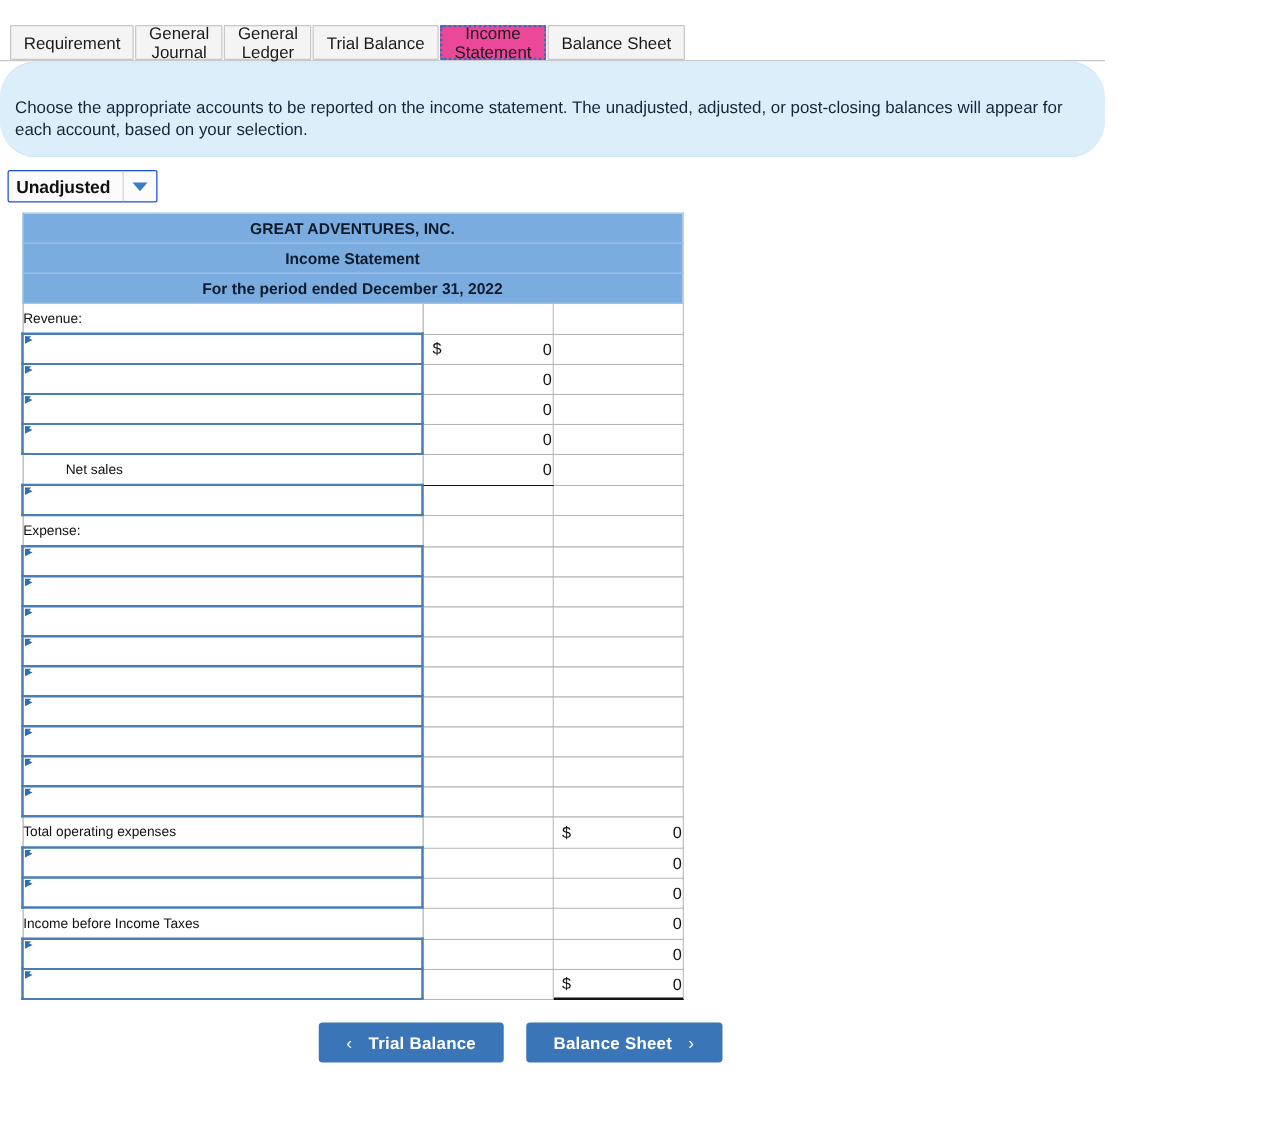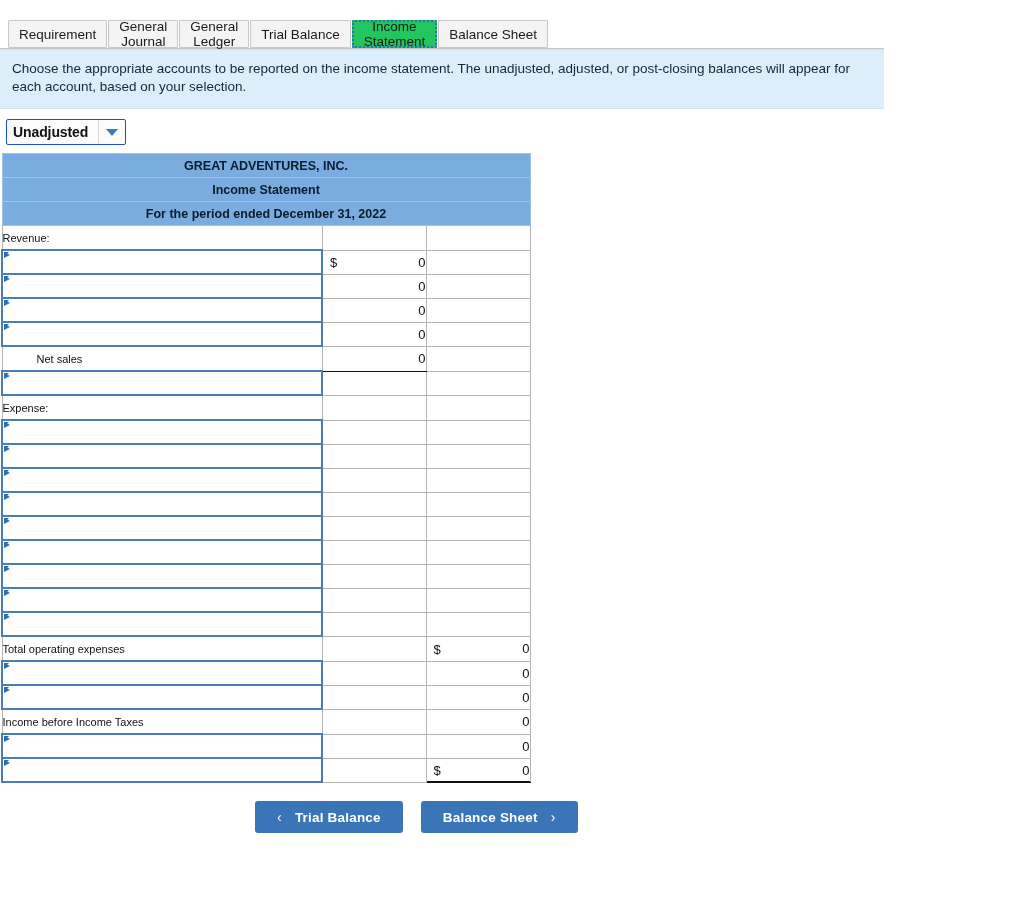--- a/index.html
+++ b/index.html
@@ -30,43 +30,44 @@
     height: 28px;
     box-sizing: border-box;
     display: flex;
     align-items: center;
     justify-content: center;
     white-space: pre-line;
     cursor: pointer;
     border-radius: 1px;
   }
   .tab.active {
-    background: #22c55e;
+    background: #ec4899;
     border: 2px dotted #2f6fbf;
     position: relative;
     z-index: 3;
   }
   .tabs-underline {
     height: 1px;
     background: #c8c8c8;
     width: 884px;
     margin-left: 0;
   }
 
   
   .banner {
     width: 884px;
     background: #ddeefb;
     border-top: 1px solid #cfe3f5;
     border-bottom: 1px solid #cfe3f5;
     box-sizing: border-box;
-    padding: 10px 14px 12px 12px;
+    padding: 27px 14px 12px 12px;
     font-size: 13.5px;
     color: #14263a;
     line-height: 18px;
+    border-radius: 29px;
   }
 
   
   .selector-wrap { padding: 10px 0 8px 6px; }
   .selector {
     display: inline-flex;
     align-items: stretch;
     border: 1px solid #1d4ed8;
     background: #fbfbfb;
     height: 24px;
@@ -94,21 +95,21 @@
     border-left: 6px solid transparent;
     border-right: 6px solid transparent;
     border-top: 7px solid #3a7cc4;
   }
 
   
   .stmt {
     border-collapse: collapse;
     table-layout: fixed;
     width: 528px;
-    margin-left: 1px;
+    margin-left: 17px;
     font-size: 13px;
     color: #111;
   }
   .stmt td {
     border: 1px solid #b4b4b4;
     height: 23px;
     padding: 0;
     vertical-align: middle;
     background: #ffffff;
   }

